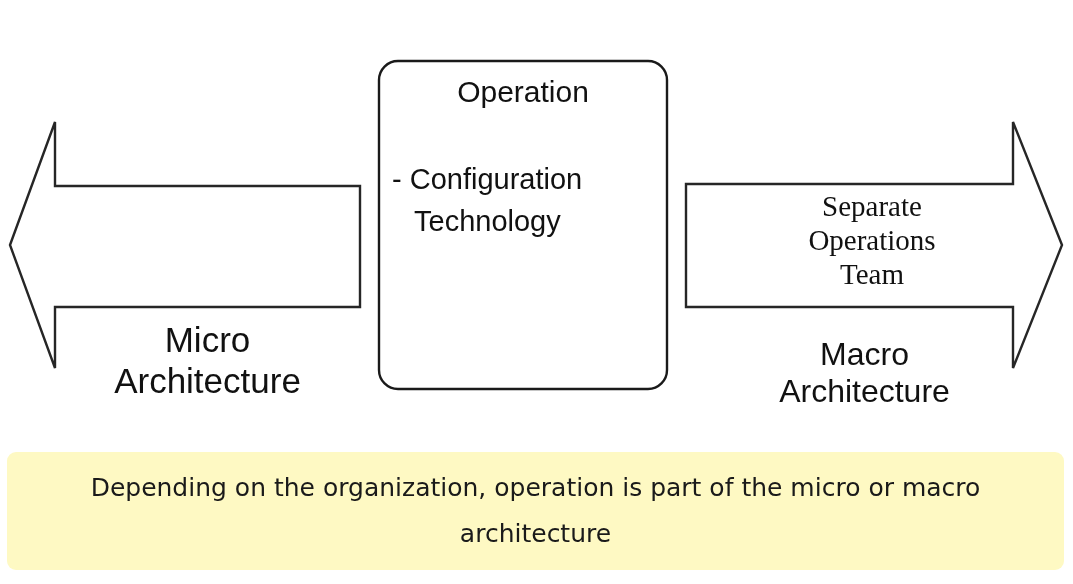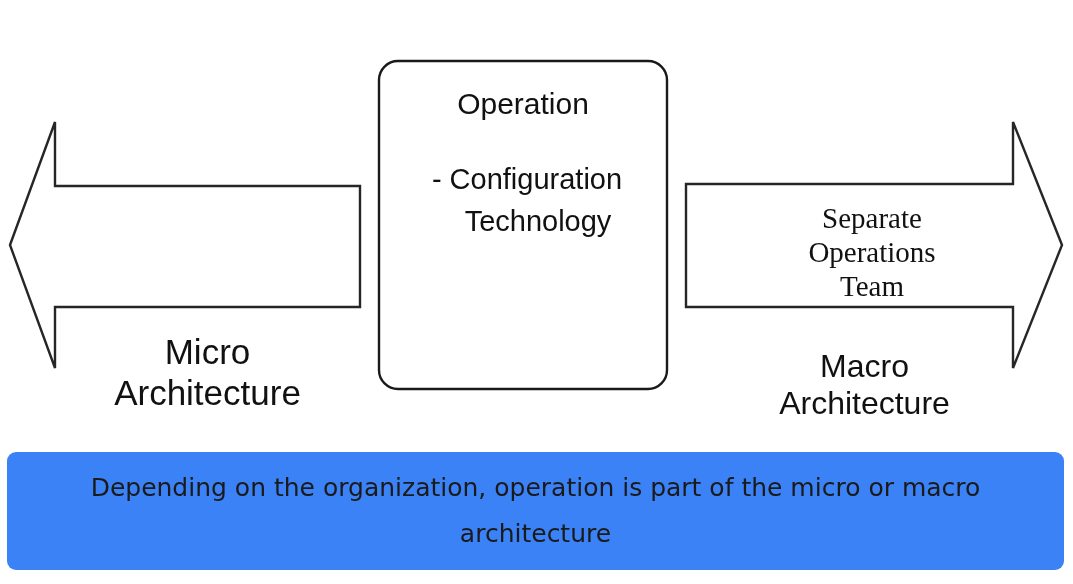--- a/index.html
+++ b/index.html
@@ -31,21 +31,20 @@
     width: 1073px;
     height: 440px;
   }
 
   .text-block {
     position: absolute;
     text-align: center;
     line-height: 1.17;
     white-space: pre-line;
     color: #111111;
-    margin-top: 12px;
   }
 
   
   #left-arrow-inner-text {
     left: 58px;
     top: 198px;
     width: 300px;
     font-size: 29px;
   }
   #left-arrow-caption-text {
@@ -67,21 +66,20 @@
     left: 392px;
     top: 158px;
     width: 270px;
     font-size: 29px;
     line-height: 42px;
     text-align: left;
     color: #111111;
   }
   #center-box-list .bullet-row {
     white-space: nowrap;
-    text-align: center;
   }
   #center-box-list .bullet-row.continuation {
     padding-left: 22px;
   }
 
   
   #right-arrow-inner-text {
     left: 722px;
     top: 190px;
     width: 300px;
@@ -95,21 +93,21 @@
     font-size: 32px;
   }
 
   
   #caption-panel {
     position: absolute;
     left: 7px;
     top: 452px;
     width: 1057px;
     height: 118px;
-    background: #3b82f6;
+    background: #fef9c3;
     border-radius: 9px;
     box-sizing: border-box;
     display: flex;
     align-items: center;
     justify-content: center;
   }
   #caption-text {
     width: 950px;
     text-align: center;
     font-size: 25px;

